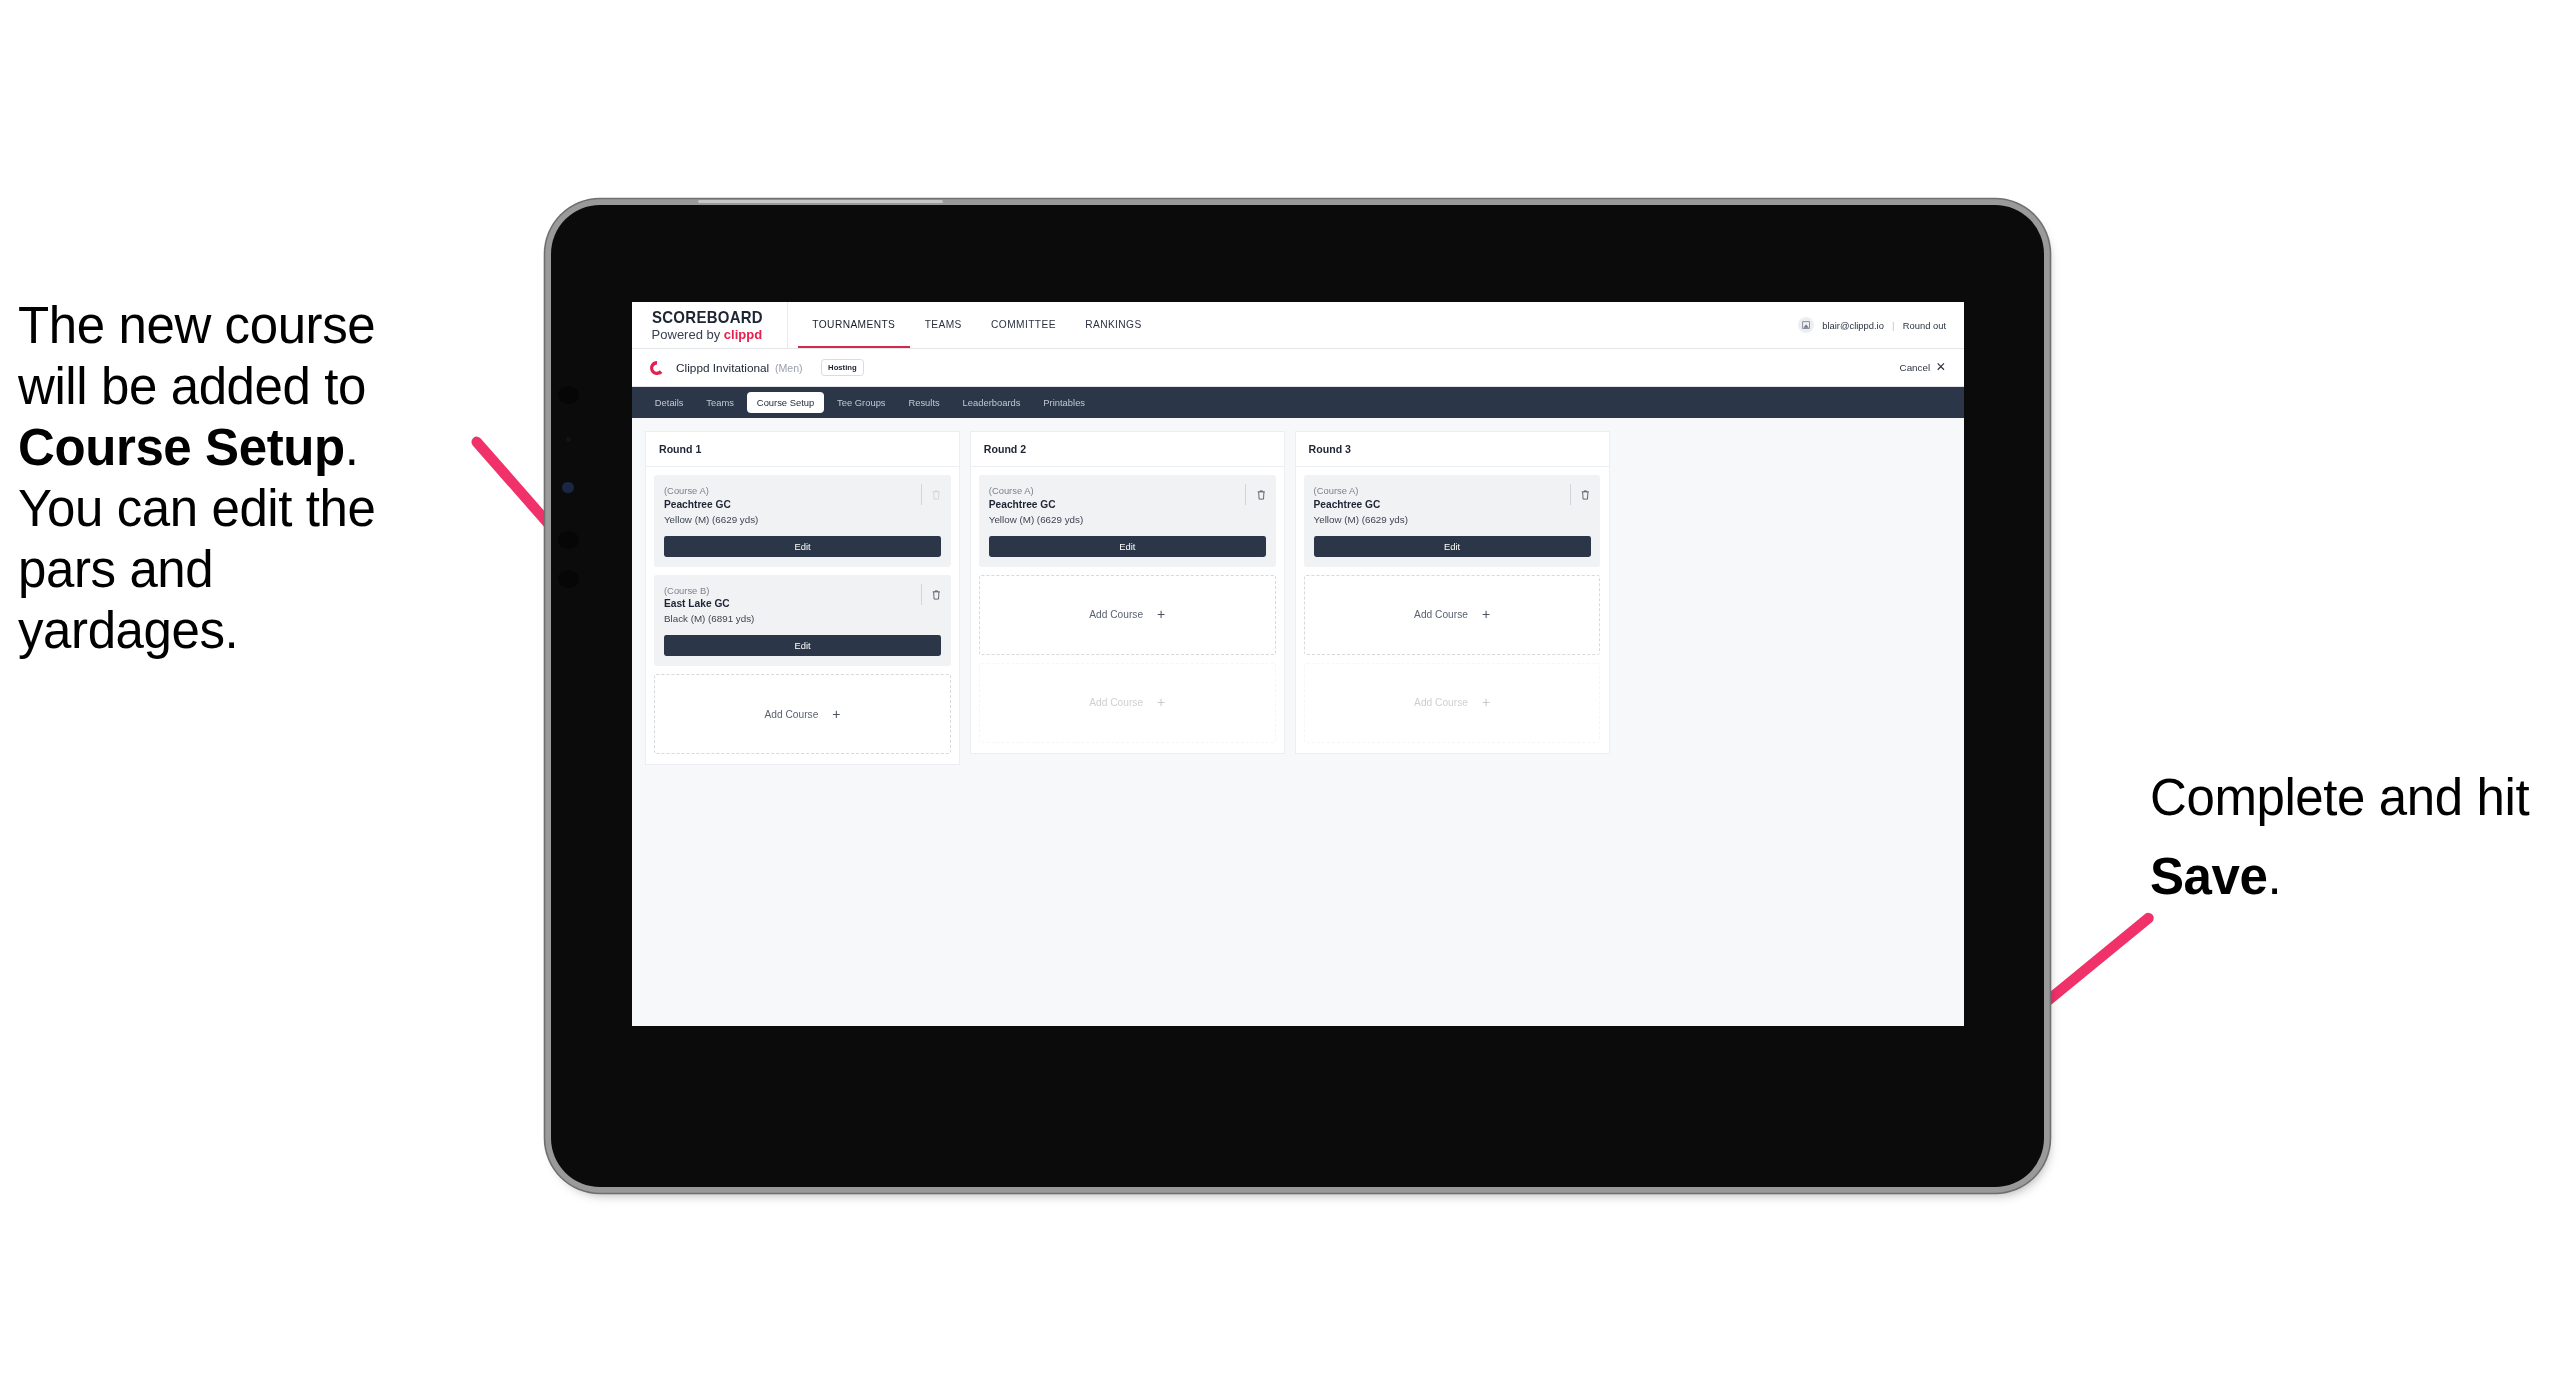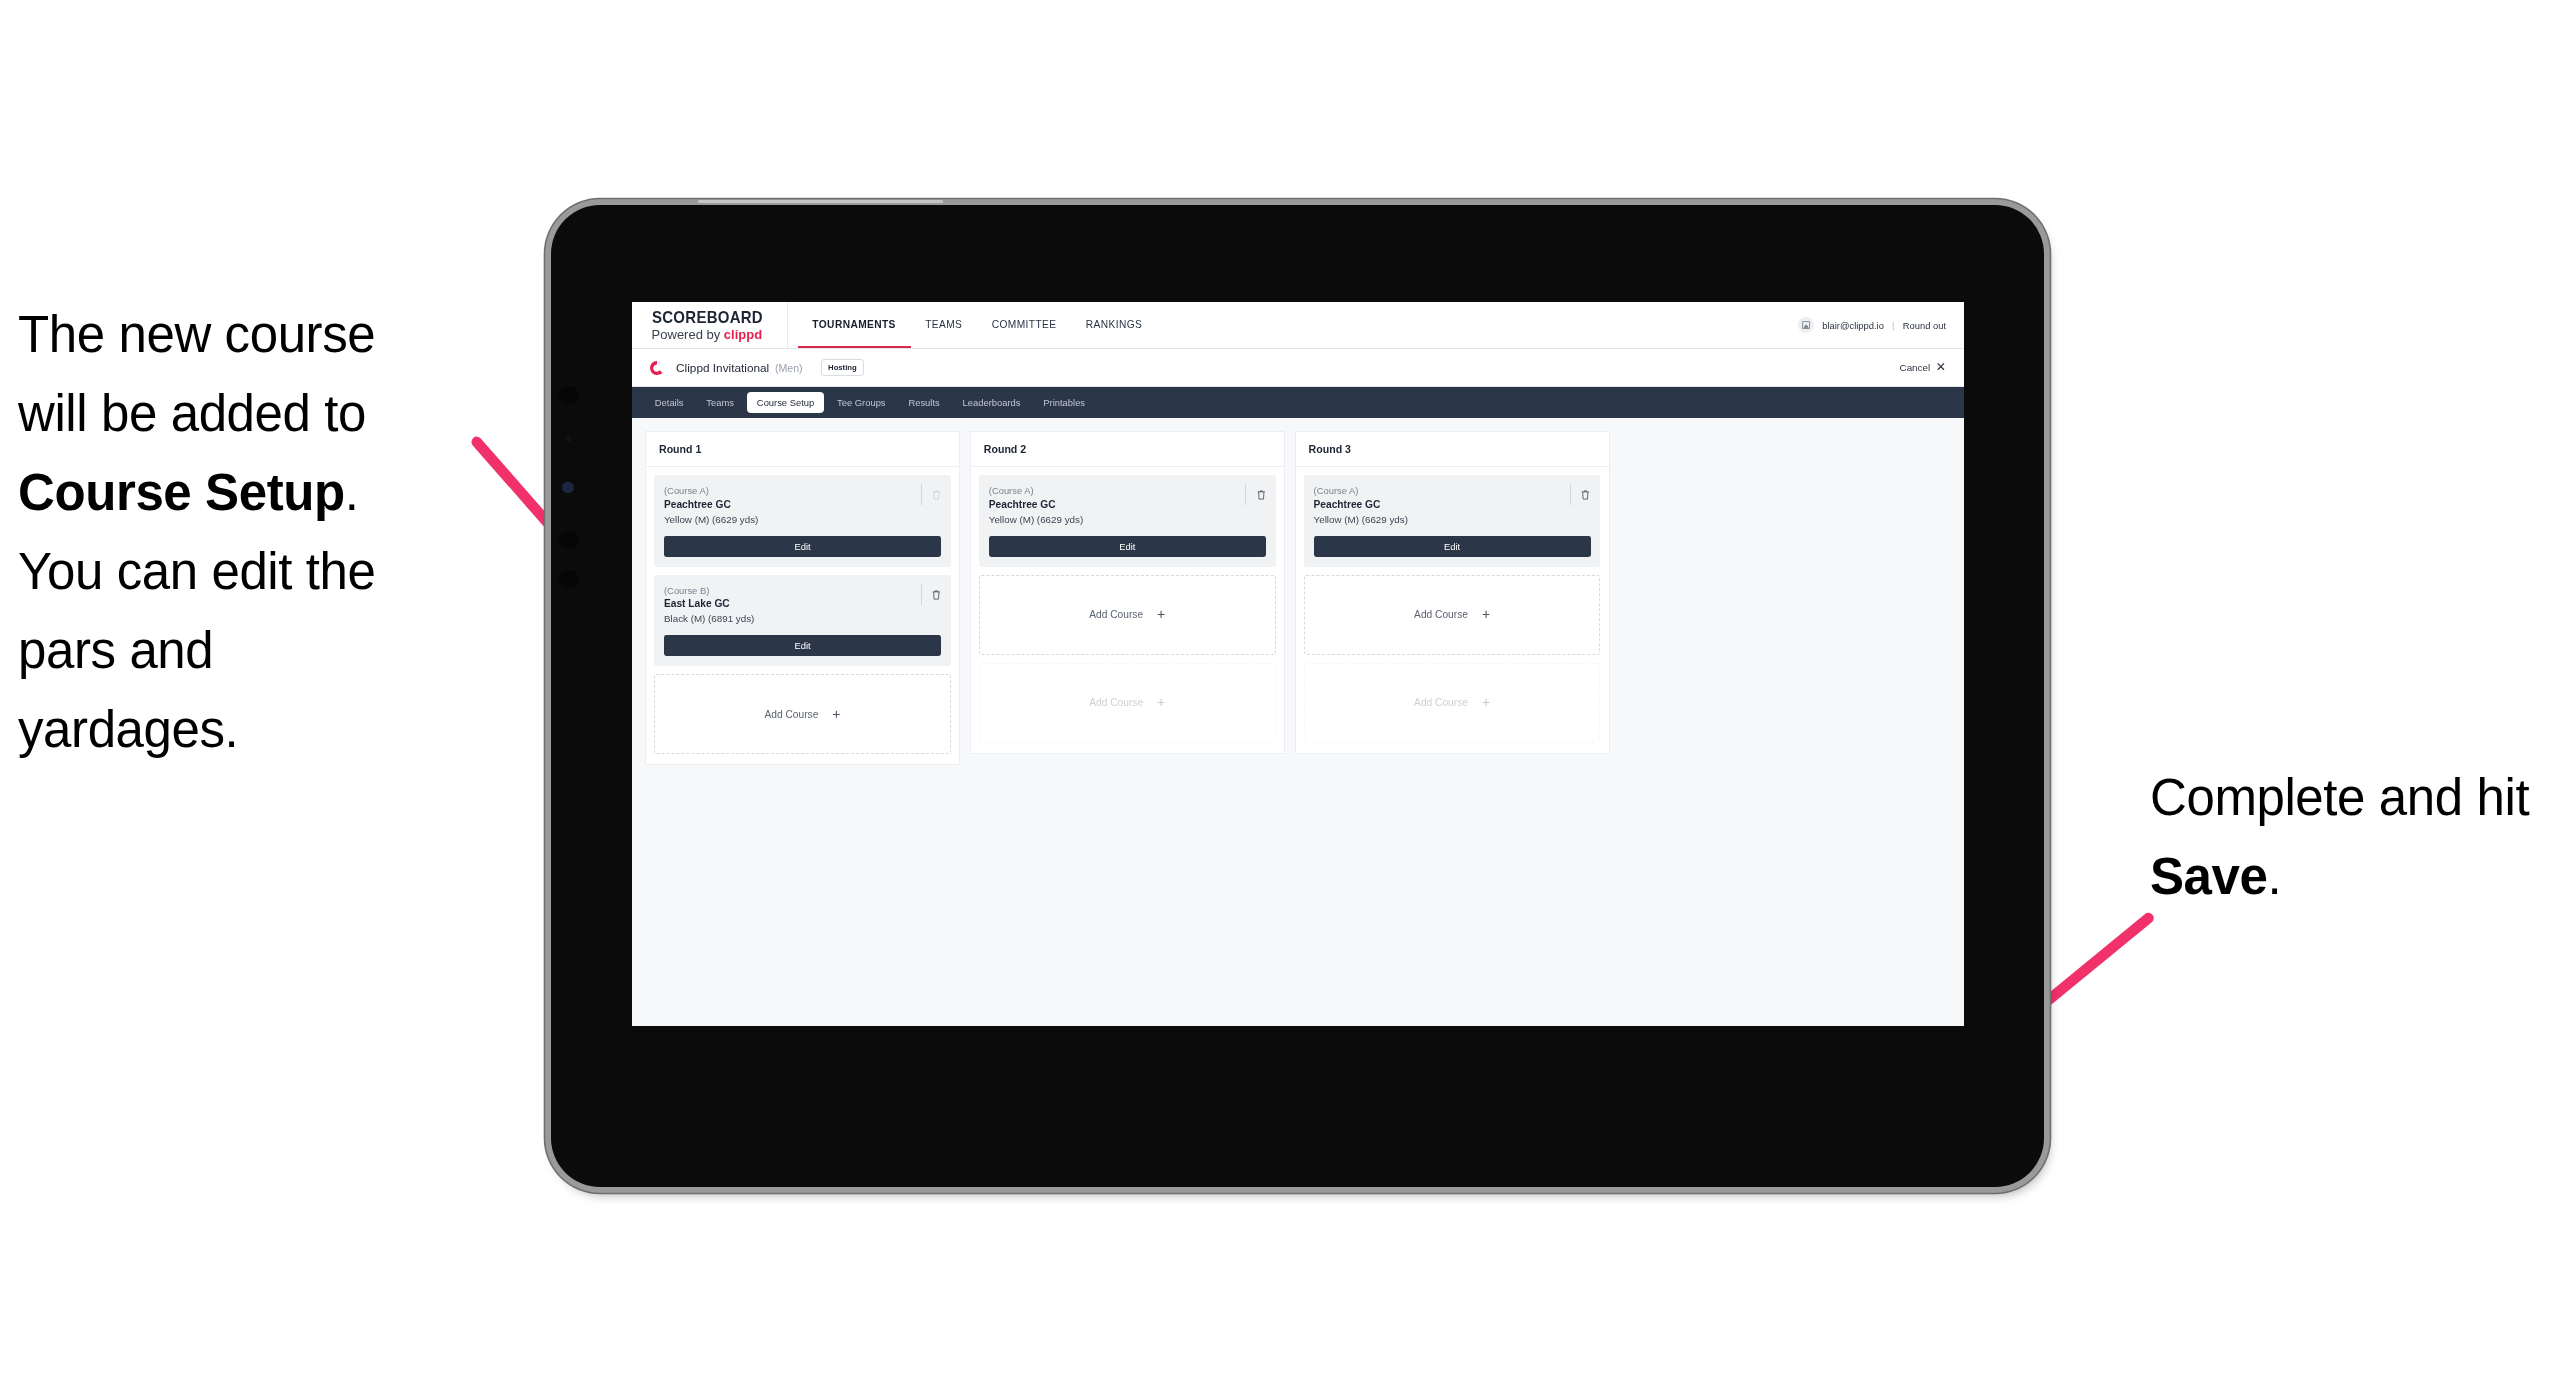--- a/index.html
+++ b/index.html
@@ -22,21 +22,21 @@
     color: #000;
     font-family: "Liberation Sans", sans-serif;
     font-weight: 400;
     letter-spacing: -0.4px;
   }
   #annot-left {
     left: 18px;
     top: 295px;
     width: 416px;
     font-size: 51px;
-    line-height: 79px;
+    line-height: 61px;
   }
   #annot-right {
     left: 2150px;
     top: 758px;
     width: 424px;
     font-size: 51px;
     line-height: 79px;
   }
   .annot b { font-weight: 700; }
 
@@ -138,21 +138,20 @@
     font-size: 10.2px;
     letter-spacing: 0.4px;
     color: #2b3342;
     border-bottom: 2.4px solid transparent;
     cursor: pointer;
     white-space: nowrap;
   }
   .navitem.active {
     border-bottom-color: #d12a4e;
     color: #171d29;
-    font-weight: bold;
   }
   #topright {
     margin-left: auto;
     display: flex;
     align-items: center;
     padding-right: 18px;
     gap: 8.2px;
     font-size: 9.4px;
     color: #2b3342;
   }

